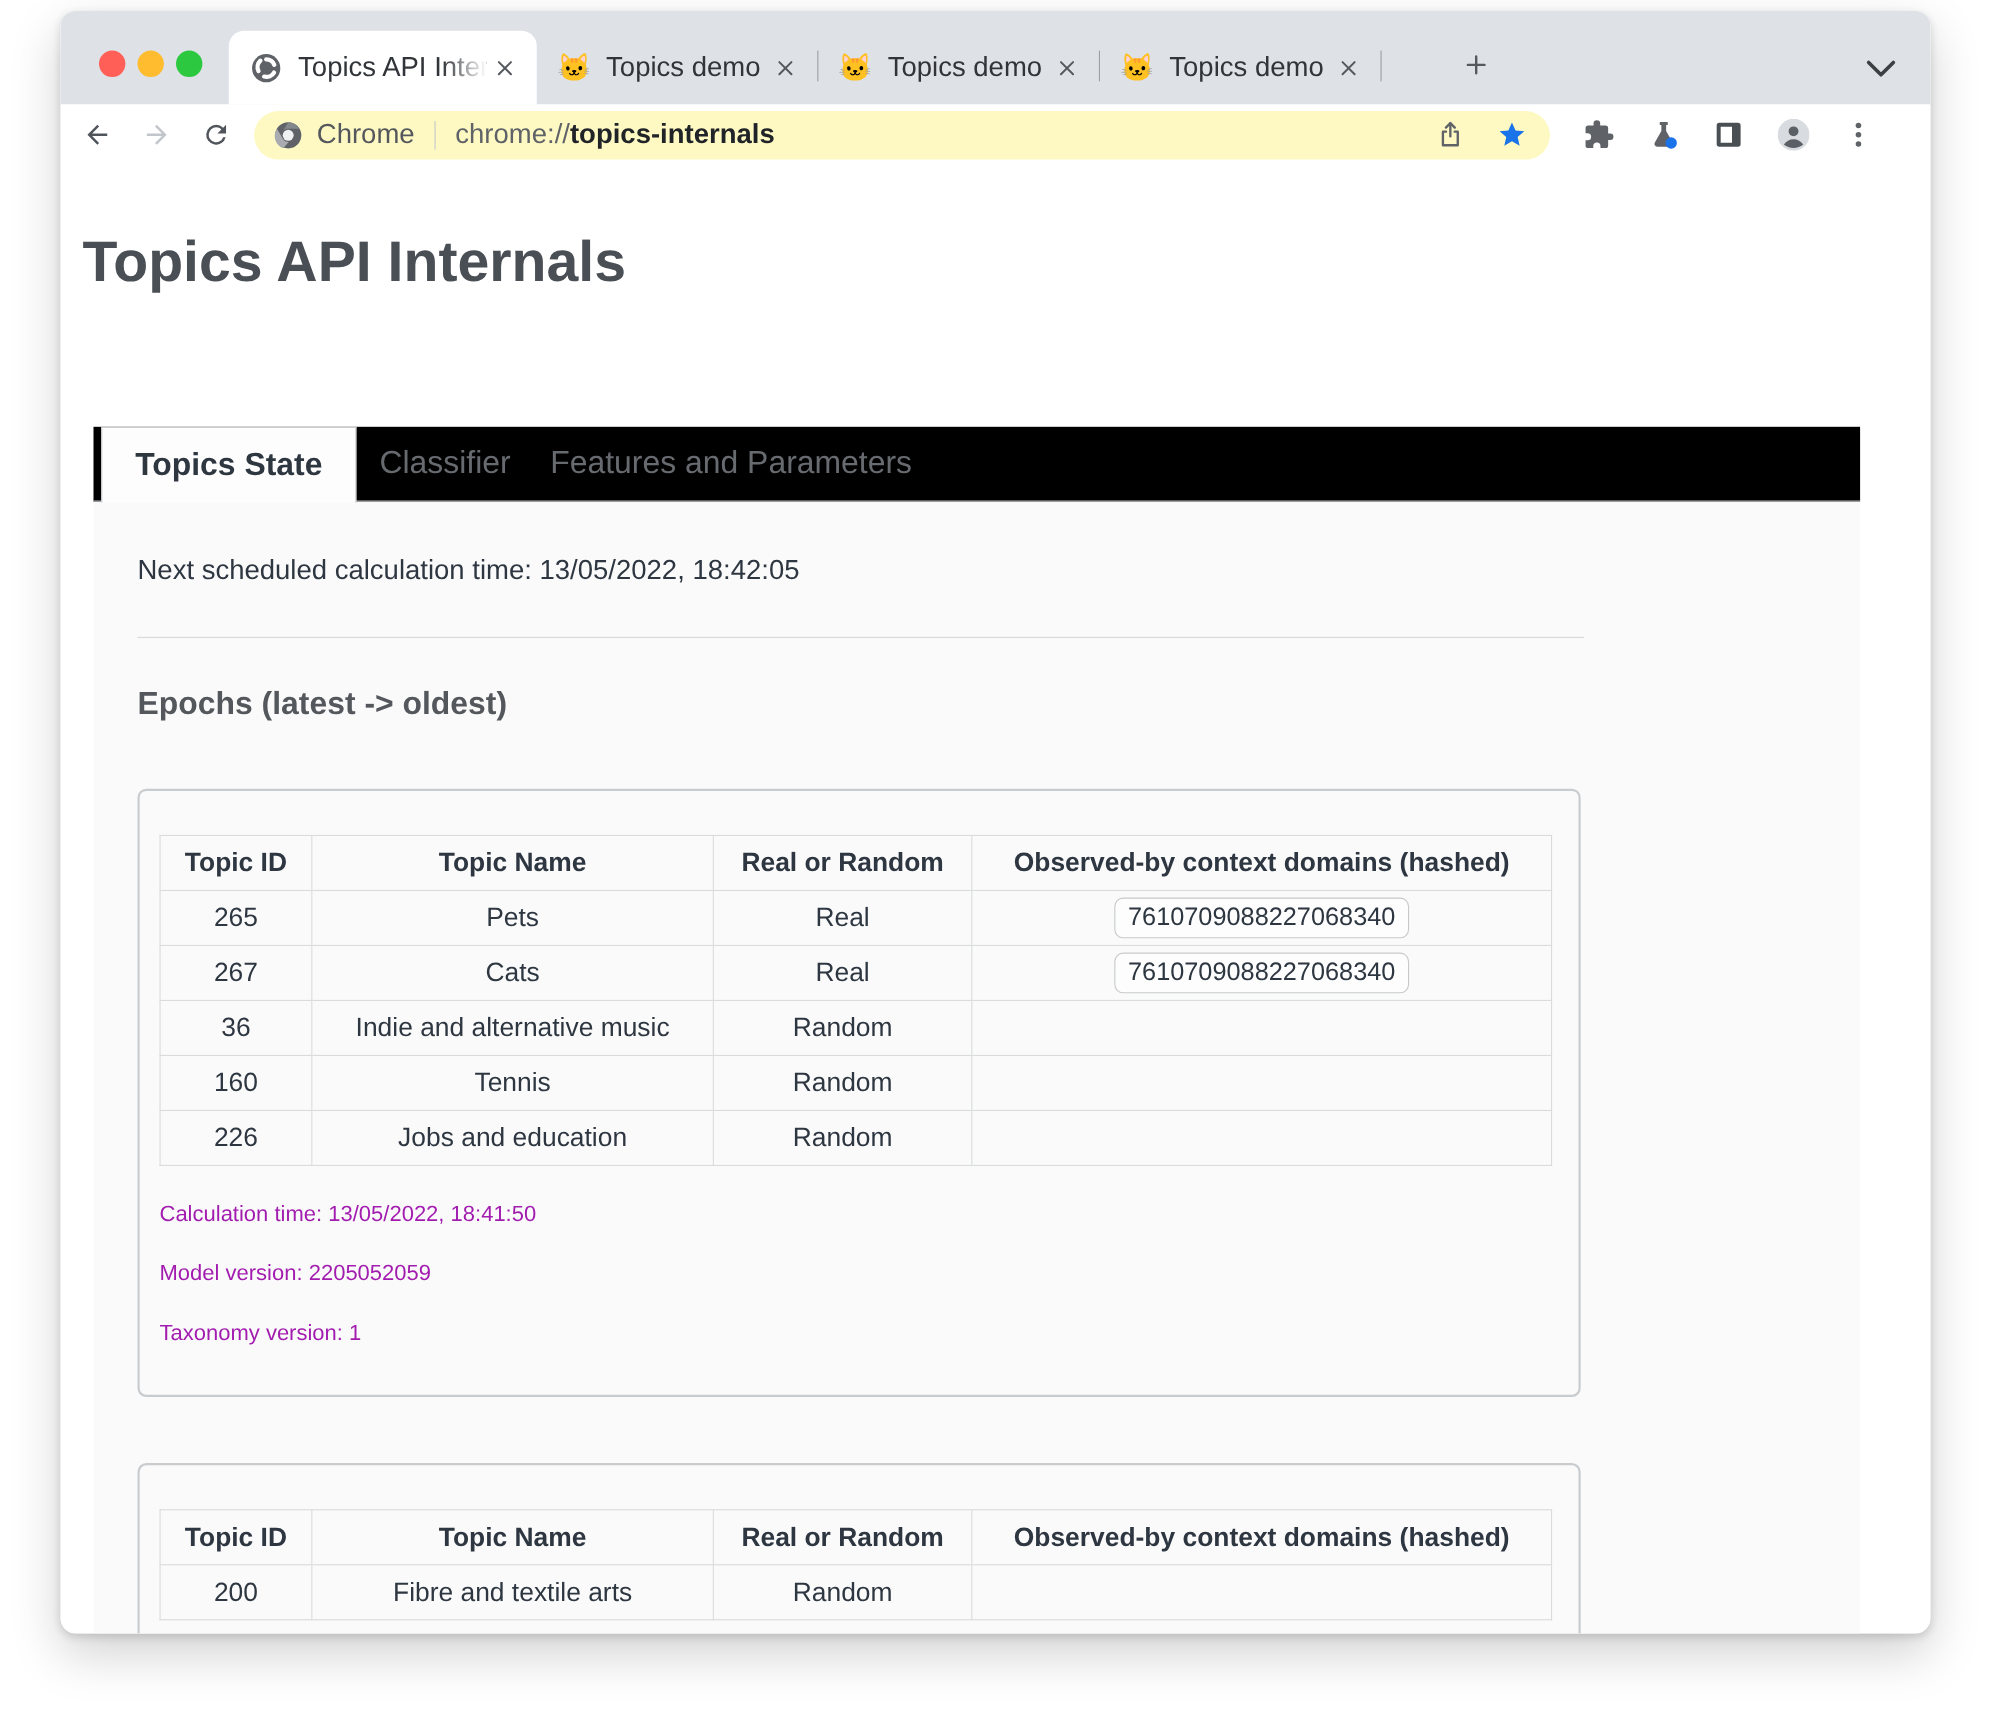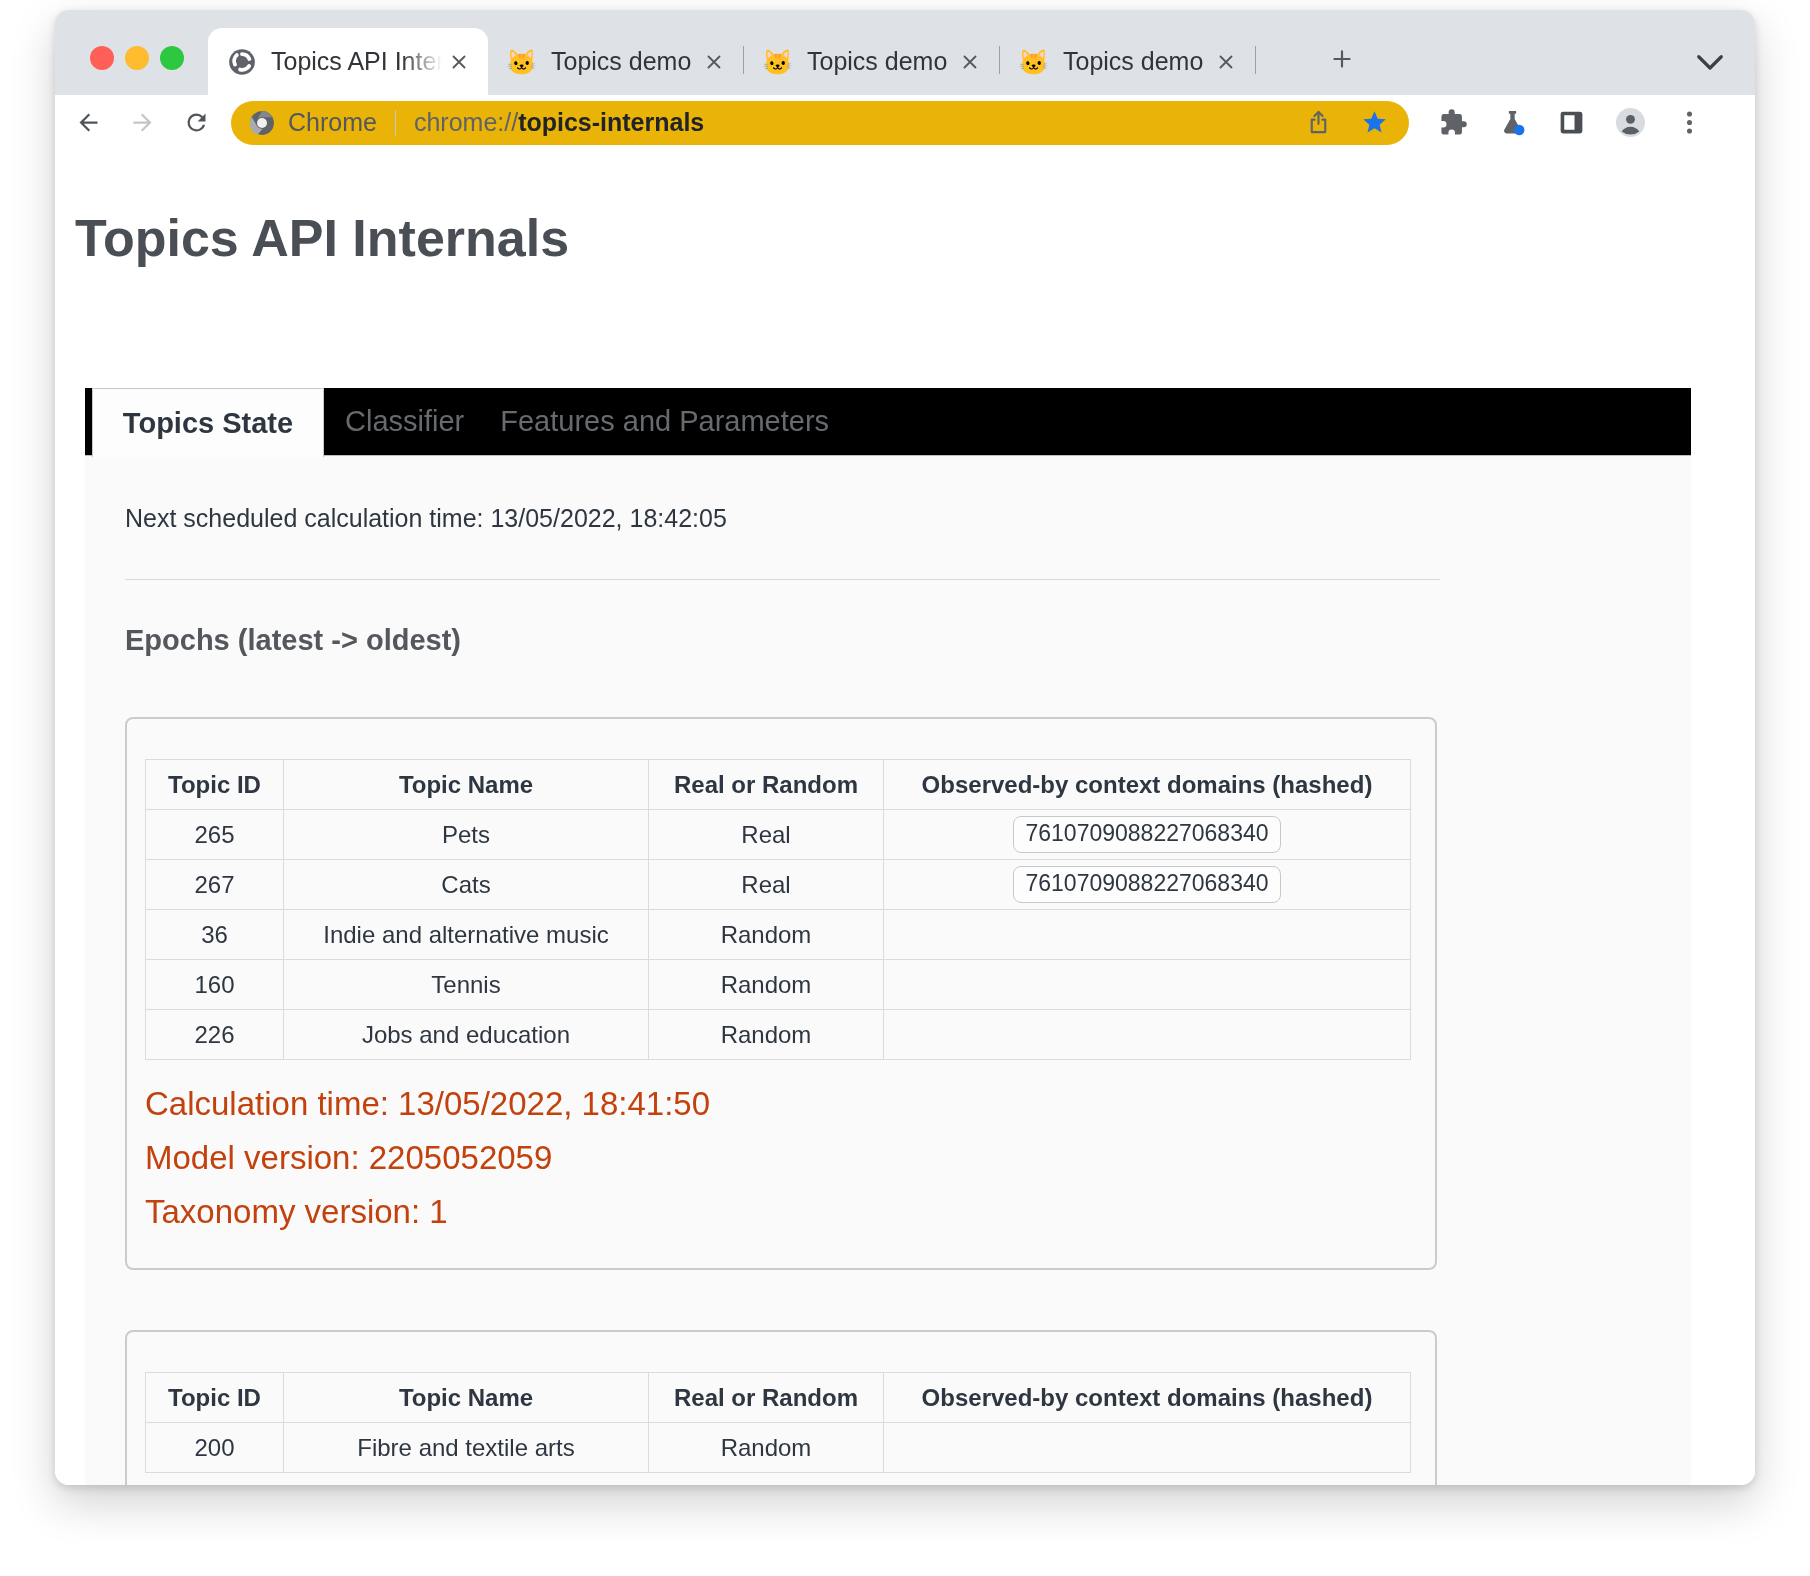--- a/index.html
+++ b/index.html
@@ -27,21 +27,21 @@
   .newtab{width:40px;height:40px;margin-left:66px;align-self:center;margin-top:12px;
           display:flex;align-items:center;justify-content:center;}
   .newtab svg{width:26px;height:26px;}
   .chevron{position:absolute;right:30px;top:42px;width:30px;height:22px;}
   .chevron svg{width:30px;height:22px;}
   
   .toolbar{height:55px;background:#ffffff;display:flex;align-items:center;padding-left:14px;position:relative;}
   .navbtn{width:38px;height:38px;display:flex;align-items:center;justify-content:center;flex:none;}
   .navbtn svg{width:27px;height:27px;}
   .navbtn+.navbtn{margin-left:16px;}
-  .addr{height:44px;width:1178px;background:#eab308;border-radius:22px;margin-left:16px;
+  .addr{height:44px;width:1178px;background:#fef9c3;border-radius:22px;margin-left:16px;
         display:flex;align-items:center;padding:0 18px;box-sizing:border-box;flex:none;}
   .addr .site-icon{width:26px;height:26px;flex:none;}
   .addr .site-label{font-size:25px;color:#54585d;margin-left:13px;}
   .addr .sep{width:1px;height:26px;background:#c3c7cb;margin:0 18px;}
   .addr .scheme{font-size:25px;color:#5f6368;}
   .addr .host{font-size:25px;color:#202327;font-weight:bold;}
   .addr .spacer{flex:1;}
   .addr-icon{width:34px;height:34px;display:flex;align-items:center;justify-content:center;flex:none;}
   .addr-icon svg{width:27px;height:27px;}
   .tb-icons{display:flex;align-items:center;gap:21px;margin-left:25px;}
@@ -63,21 +63,21 @@
   .divider{border:none;border-top:1px solid #d6d8da;width:1315px;margin:46px 0 0 0;}
   .epochs-heading{margin:44px 0 0 0;font-size:29px;font-weight:bold;color:#54585d;}
   .epoch{border:2px solid #c9ccce;border-radius:8px;width:1312px;margin-top:60px;
          padding:20px 16px 36px 18px;box-sizing:border-box;}
   .epoch table{border-collapse:collapse;margin-top:20px;font-size:24px;color:#2e3741;table-layout:fixed;}
   .epoch th,.epoch td{border:1px solid #d9dbdd;box-sizing:border-box;}
   .epoch th{font-weight:bold;text-align:center;height:50px;padding:0 6px;}
   .epoch td{text-align:center;height:50px;padding:0 16px;}
   .chip{display:inline-block;border:1px solid #c6c9cb;border-radius:8px;padding:3px 11px 5px;
         font-size:23px;background:#fdfdfd;color:#2e3741;}
-  .meta{font-size:33px;color:#c2410c;margin-top:14px;line-height:40px;}
+  .meta{font-size:20px;color:#a21caf;margin-top:14px;line-height:40px;}
   .meta:first-of-type{margin-top:24px;}
 </style>
 </head>
 <body>
 
 <div class="canvas">
   <div class="window">
 
     <div class="tabstrip">
       <div class="traffic">

